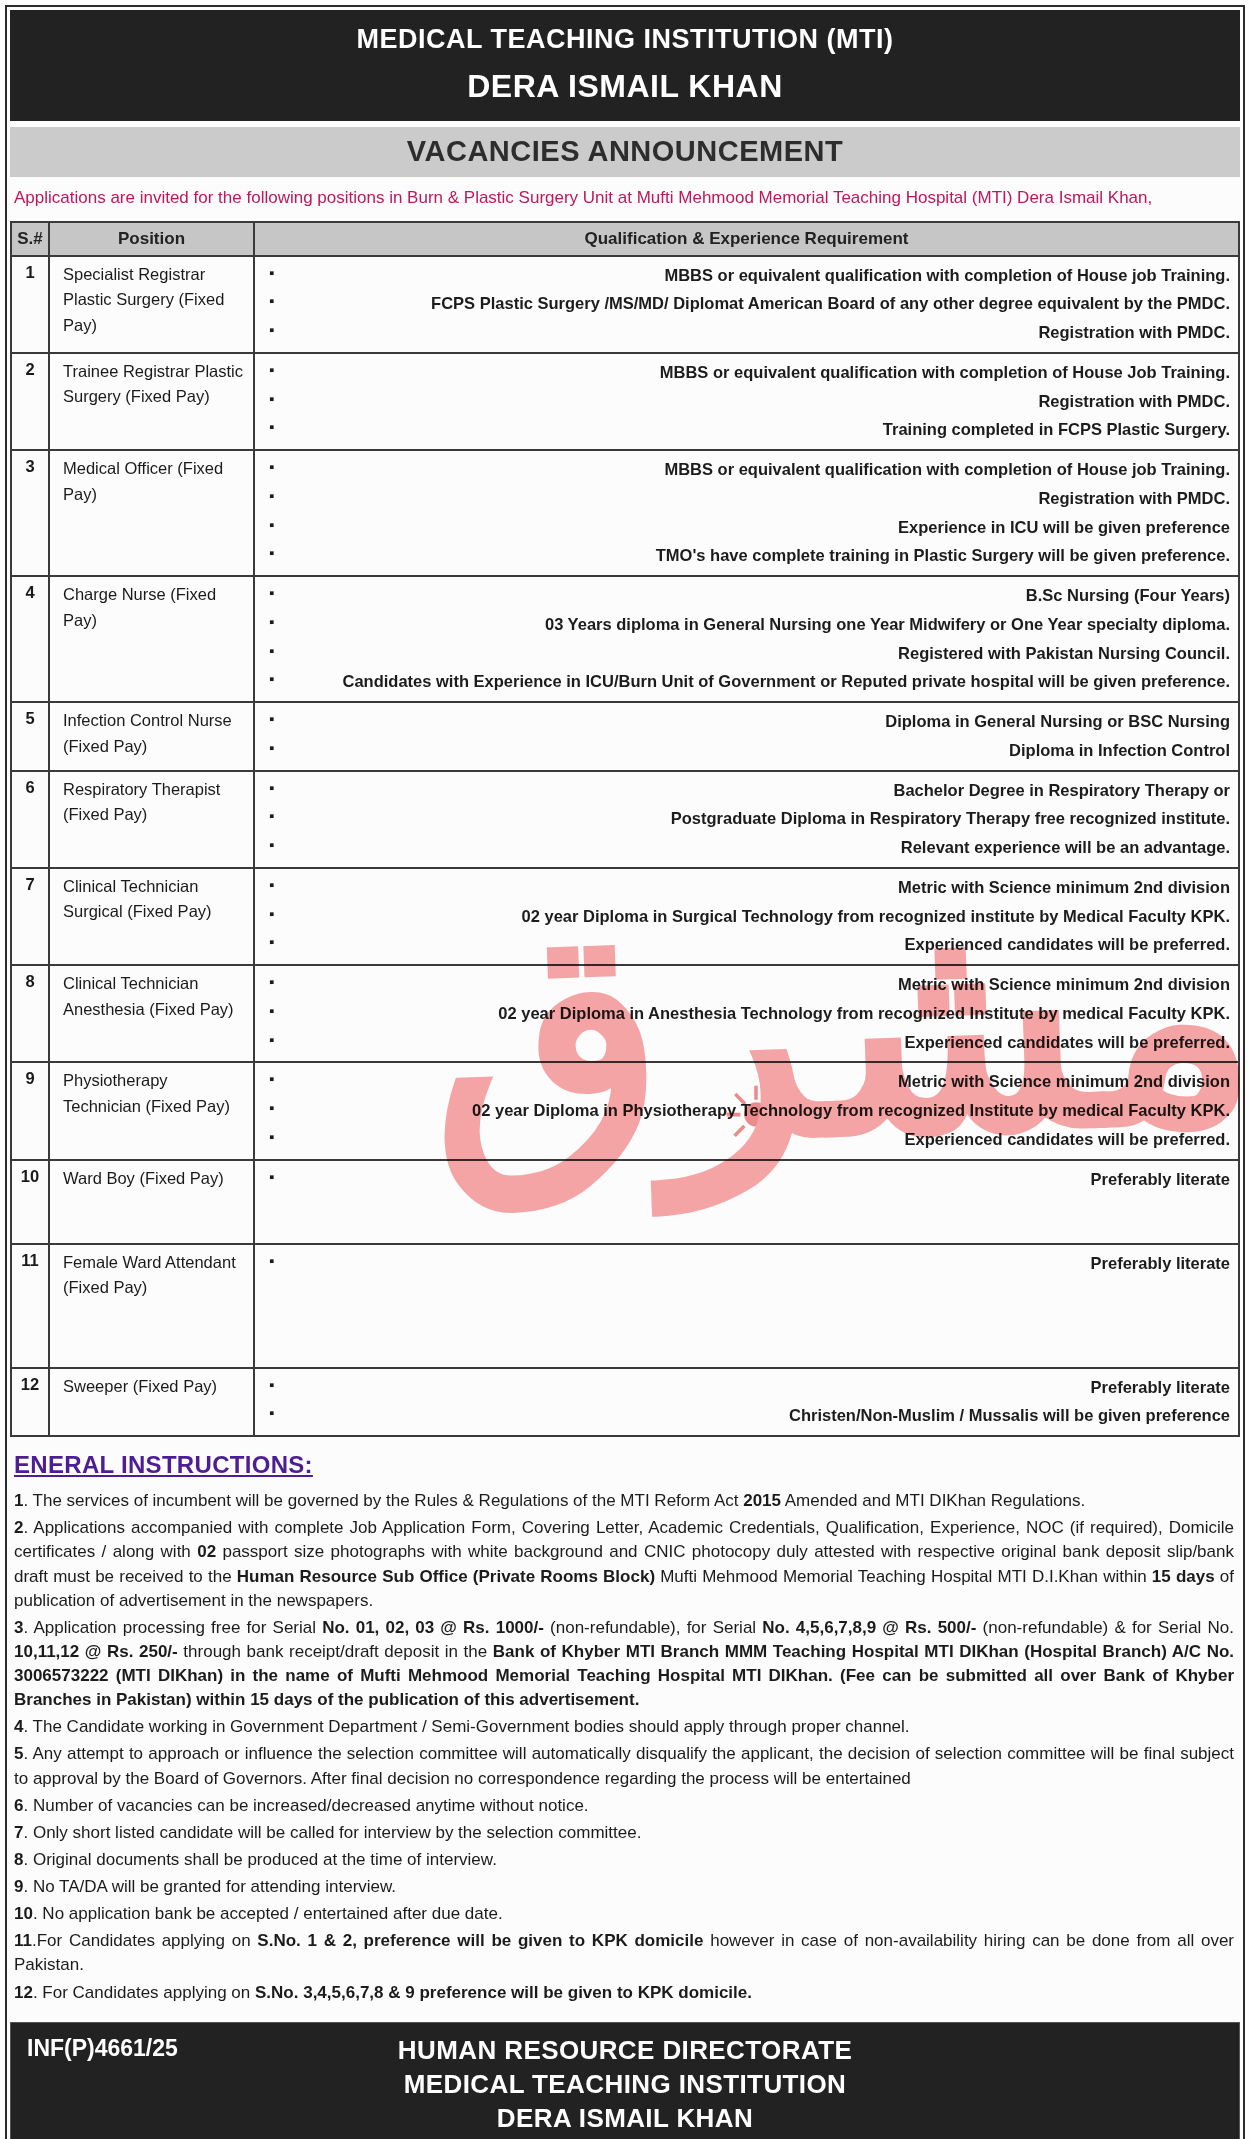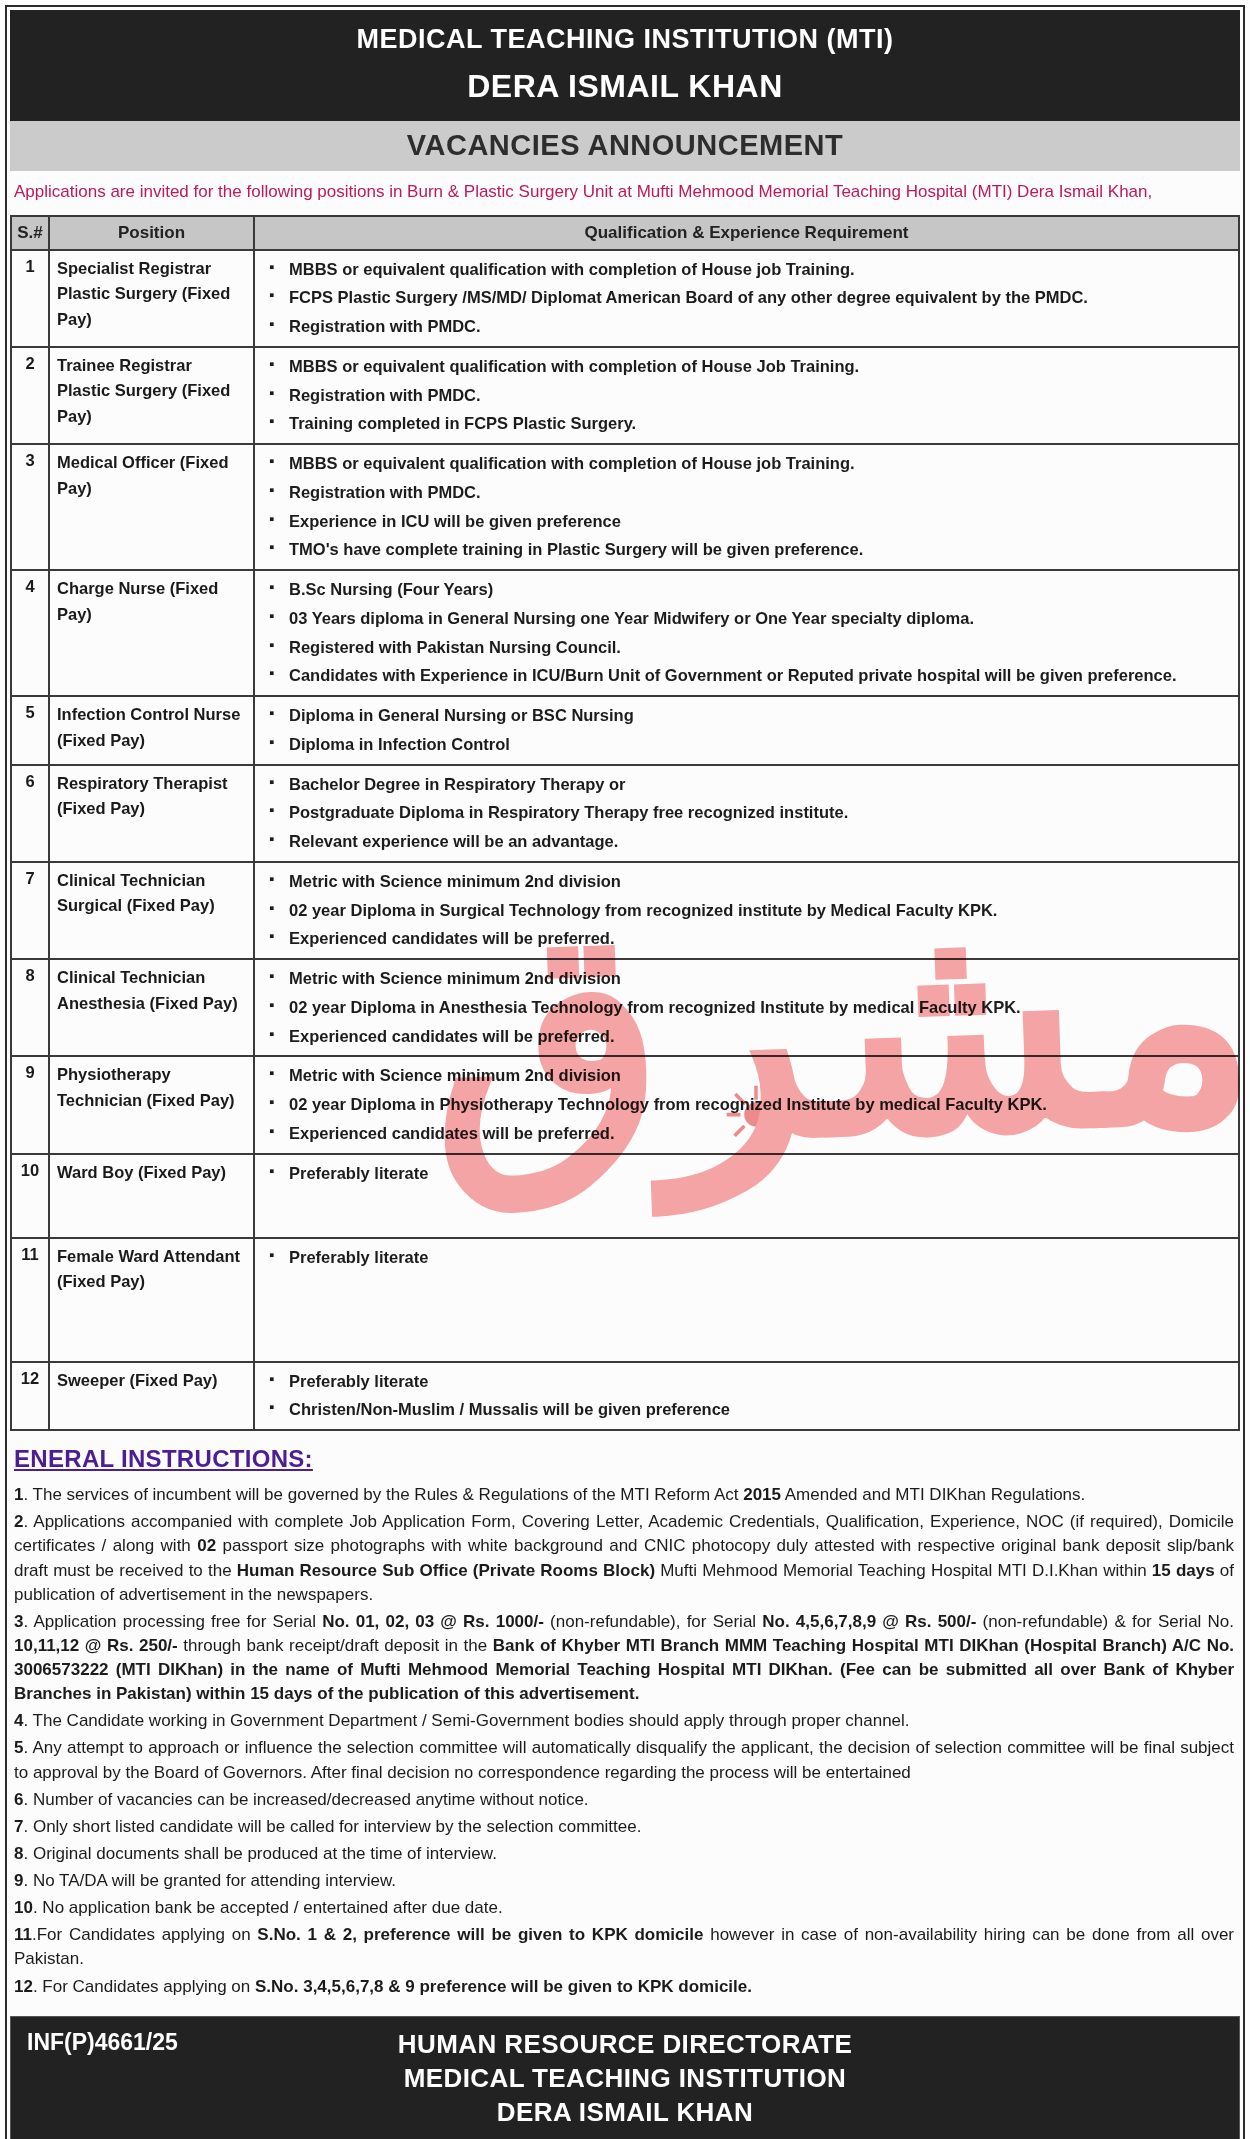--- a/index.html
+++ b/index.html
@@ -28,20 +28,21 @@
   .masthead {
     background:#222222;
     color:#ffffff;
     text-align:center;
     padding: 14px 8px 16px 8px;
   }
   .masthead .line1 { font-size: 27px; font-weight: bold; letter-spacing: .5px; }
   .masthead .line2 { font-size: 32px; font-weight: bold; margin-top: 13px; letter-spacing: .5px; }
   
   .banner {
+    margin-top: 6px;
     background:#cbcbcb;
     color:#2d2d2d;
     text-align:center;
     font-size: 29px;
     font-weight: bold;
     padding: 8px 0 9px 0;
     letter-spacing: .5px;
   }
   
   .intro {
@@ -69,27 +70,27 @@
   }
   col.c-sno { width: 38px; }
   col.c-pos { width: 205px; }
   td.sno {
     text-align:center;
     font-weight: bold;
     font-size: 16.5px;
     padding-top: 6px;
   }
   td.pos {
-    font-weight: bold;
+    font-weight: normal;
     font-size: 16.5px;
     line-height: 1.55;
-    padding: 5px 4px 5px 7px;
+    padding: 5px 4px 5px 13px;
   }
   td.req { padding: 4px 6px 5px 6px; }
-  ul.req-list { list-style: none; }
+  ul.req-list { list-style: none; text-align: right; }
   ul.req-list li {
     position: relative;
     font-weight: bold;
     font-size: 16.5px;
     line-height: 1.5;
     padding: 2px 2px 2px 28px;
     color:#1c1c1c;
   }
   ul.req-list li::before {
     content: "▪";

